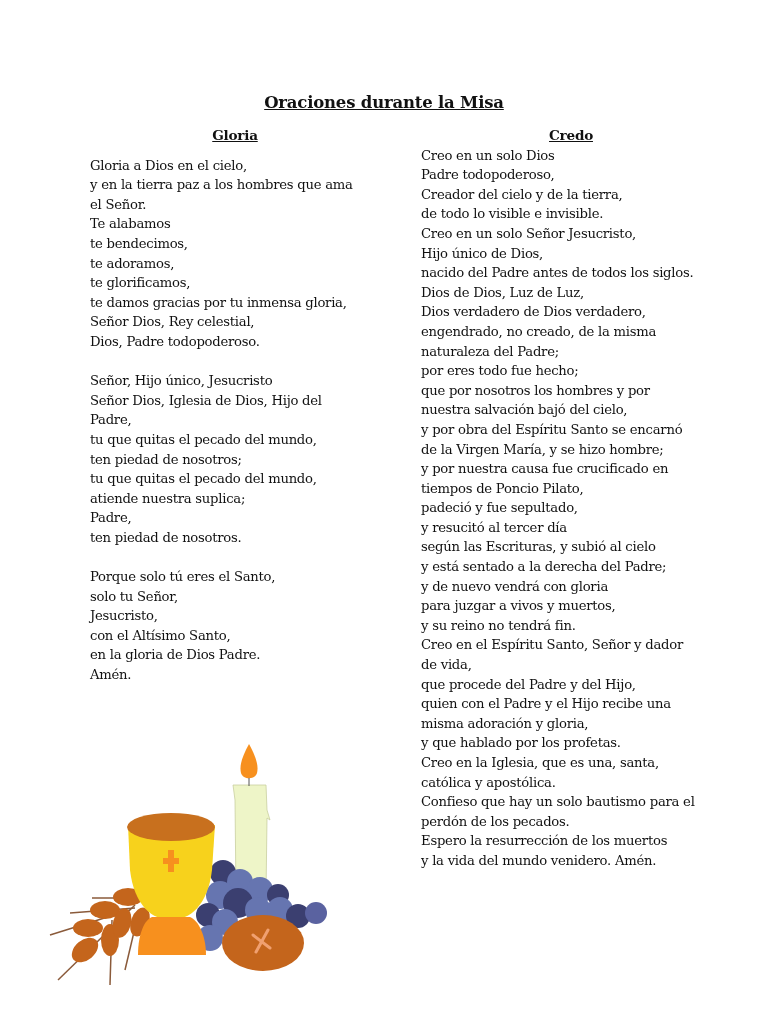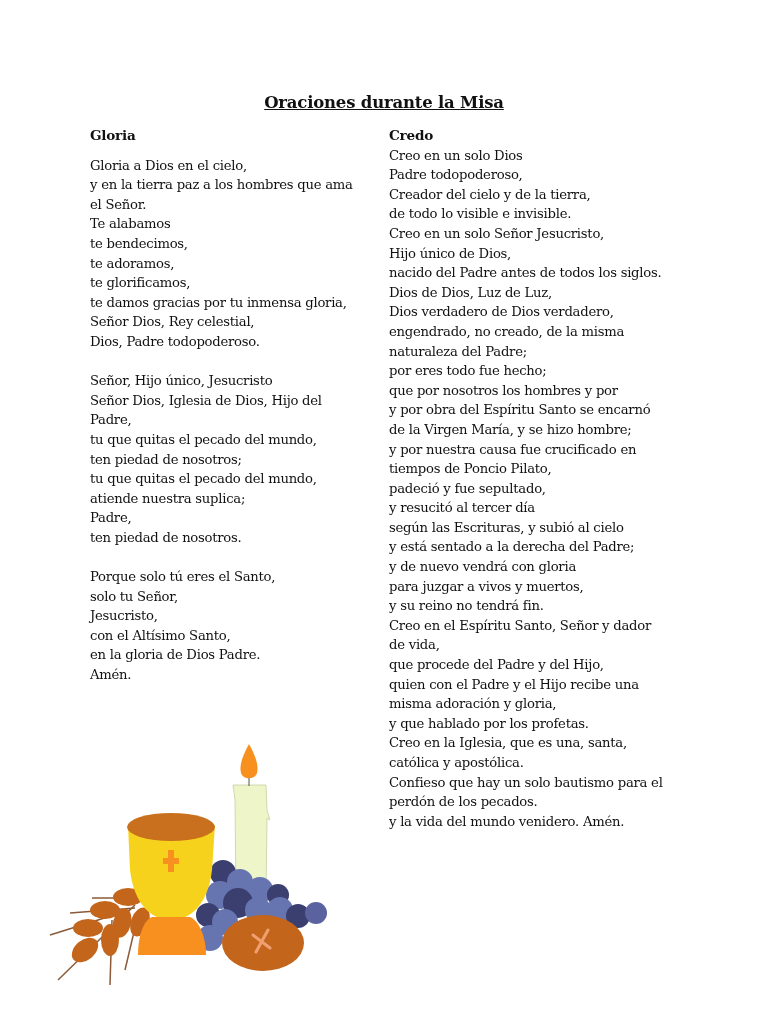--- a/index.html
+++ b/index.html
@@ -2,22 +2,22 @@
 <html><head>
 <meta charset="utf-8">
 <style>
   html, body { margin: 0; padding: 0; background: #ffffff; }
   body { width: 768px; height: 1024px; position: relative; overflow: hidden;
          font-family: "DejaVu Serif", "Liberation Serif", serif; color: #111111; }
   .title { position: absolute; left: 0; width: 768px; top: 93px; text-align: center;
            font-size: 16.5px; font-weight: bold; text-decoration: underline; letter-spacing: -0.2px; }
   .col { position: absolute; top: 126px; font-size: 13.2px; line-height: 19.6px; letter-spacing: -0.25px; }
   .col.left { left: 90px; width: 290px; }
-  .col.right { left: 389px; width: 300px; }
-  .heading { font-weight: bold; font-size: 13.6px; height: 19.6px; }
+  .col.right { left: 421px; width: 300px; }
+  .heading { font-weight: bold; text-decoration: underline; font-size: 13.6px; height: 19.6px; text-align: center; }
   .left .heading { margin-bottom: 10px; }
   .stanza { margin: 0 0 19.6px 0; }
   .line { display: block; white-space: nowrap; }
   .illustration { position: absolute; left: 40px; top: 730px; width: 300px; height: 260px; }
 </style>
 </head>
 <body>
 
 <div class="title">Oraciones durante la Misa</div>
 
@@ -65,20 +65,21 @@
       <span class="line">de todo lo visible e invisible.</span>
       <span class="line">Creo en un solo Señor Jesucristo,</span>
       <span class="line">Hijo único de Dios,</span>
       <span class="line">nacido del Padre antes de todos los siglos.</span>
       <span class="line">Dios de Dios, Luz de Luz,</span>
       <span class="line">Dios verdadero de Dios verdadero,</span>
       <span class="line">engendrado, no creado, de la misma</span>
       <span class="line">naturaleza del Padre;</span>
       <span class="line">por eres todo fue hecho;</span>
       <span class="line">que por nosotros los hombres y por</span>
+      <span class="line">nuestra salvación bajó del cielo,</span>
       <span class="line">y por obra del Espíritu Santo se encarnó</span>
       <span class="line">de la Virgen María, y se hizo hombre;</span>
       <span class="line">y por nuestra causa fue crucificado en</span>
       <span class="line">tiempos de Poncio Pilato,</span>
       <span class="line">padeció y fue sepultado,</span>
       <span class="line">y resucitó al tercer día</span>
       <span class="line">según las Escrituras, y subió al cielo</span>
       <span class="line">y está sentado a la derecha del Padre;</span>
       <span class="line">y de nuevo vendrá con gloria</span>
       <span class="line">para juzgar a vivos y muertos,</span>
@@ -86,20 +87,21 @@
       <span class="line">Creo en el Espíritu Santo, Señor y dador</span>
       <span class="line">de vida,</span>
       <span class="line">que procede del Padre y del Hijo,</span>
       <span class="line">quien con el Padre y el Hijo recibe una</span>
       <span class="line">misma adoración y gloria,</span>
       <span class="line">y que hablado por los profetas.</span>
       <span class="line">Creo en la Iglesia, que es una, santa,</span>
       <span class="line">católica y apostólica.</span>
       <span class="line">Confieso que hay un solo bautismo para el</span>
       <span class="line">perdón de los pecados.</span>
+      <span class="line">Espero la resurrección de los muertos</span>
       <span class="line">y la vida del mundo venidero. Amén.</span>
     </div>
 </div>
 
 <svg class="illustration" viewBox="0 0 300 260" xmlns="http://www.w3.org/2000/svg">
 
   <g>
     <g stroke="#8a5a3a" stroke-width="1.5" fill="none">
       <line x1="18" y1="250" x2="95" y2="175"></line>
       <line x1="10" y1="205" x2="90" y2="180"></line>

